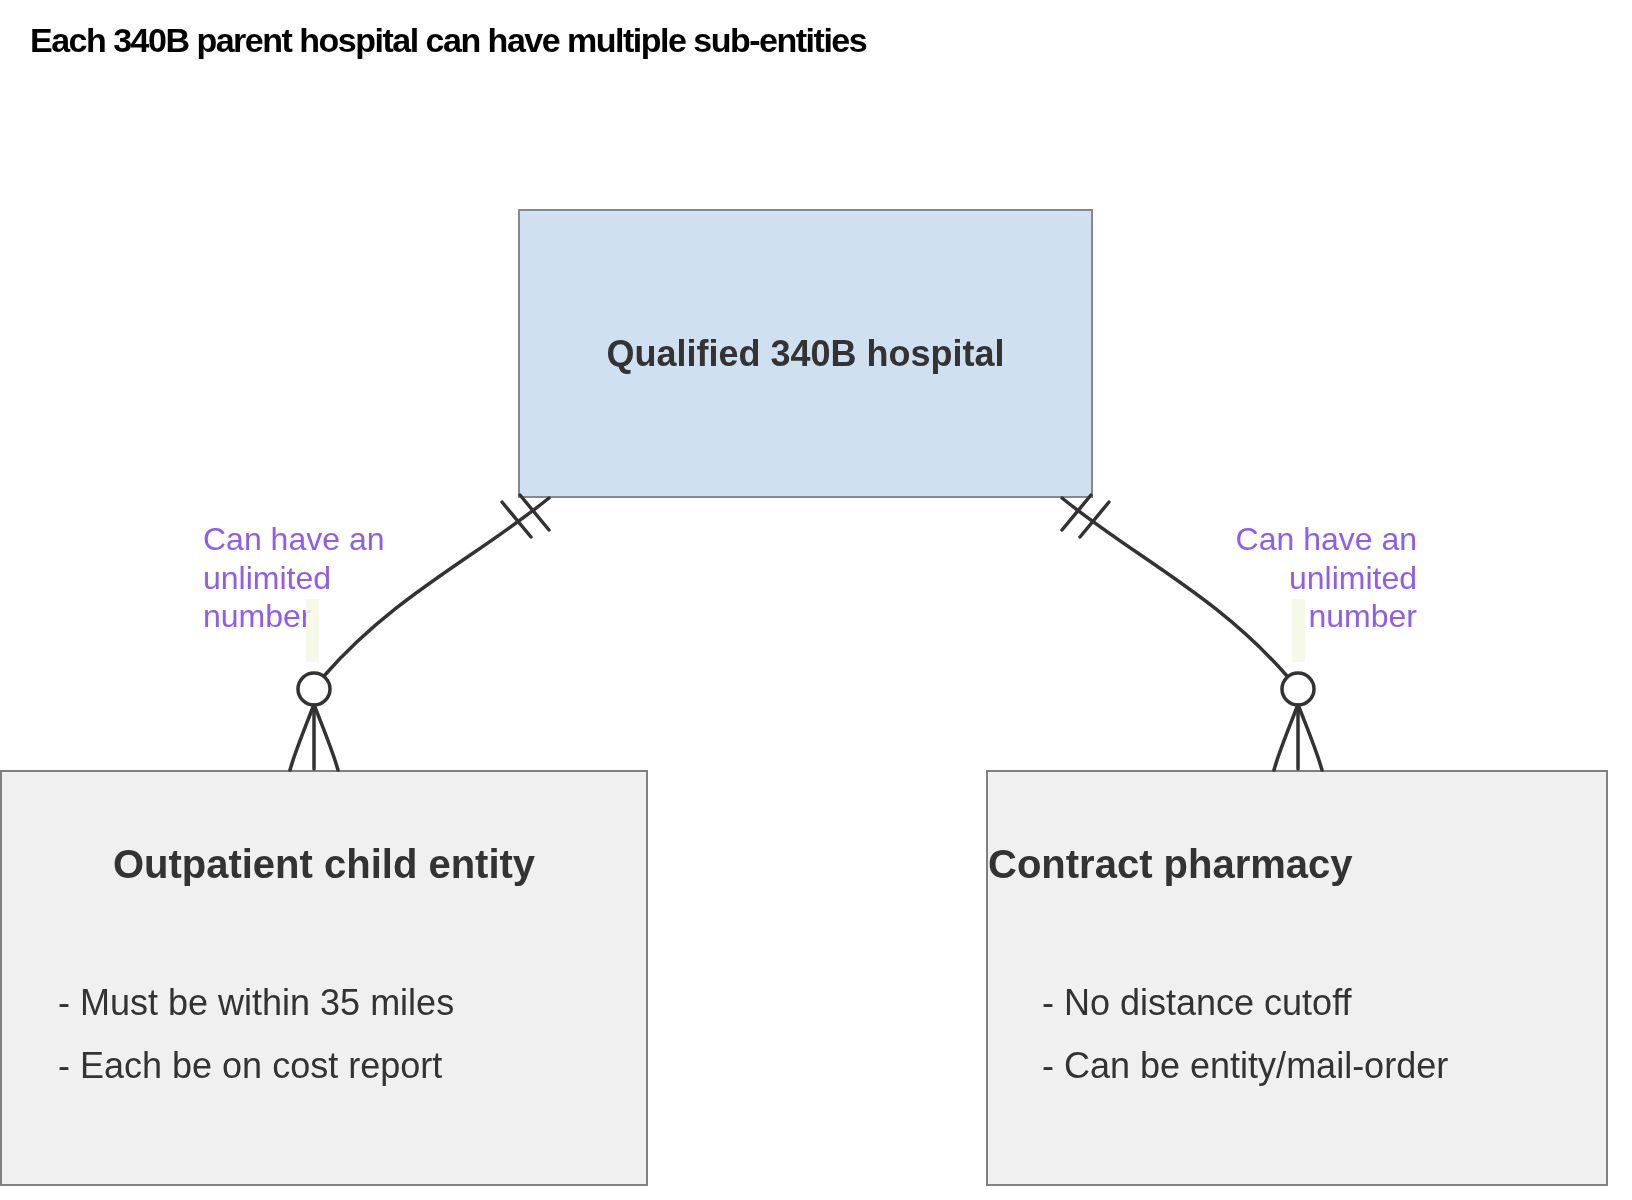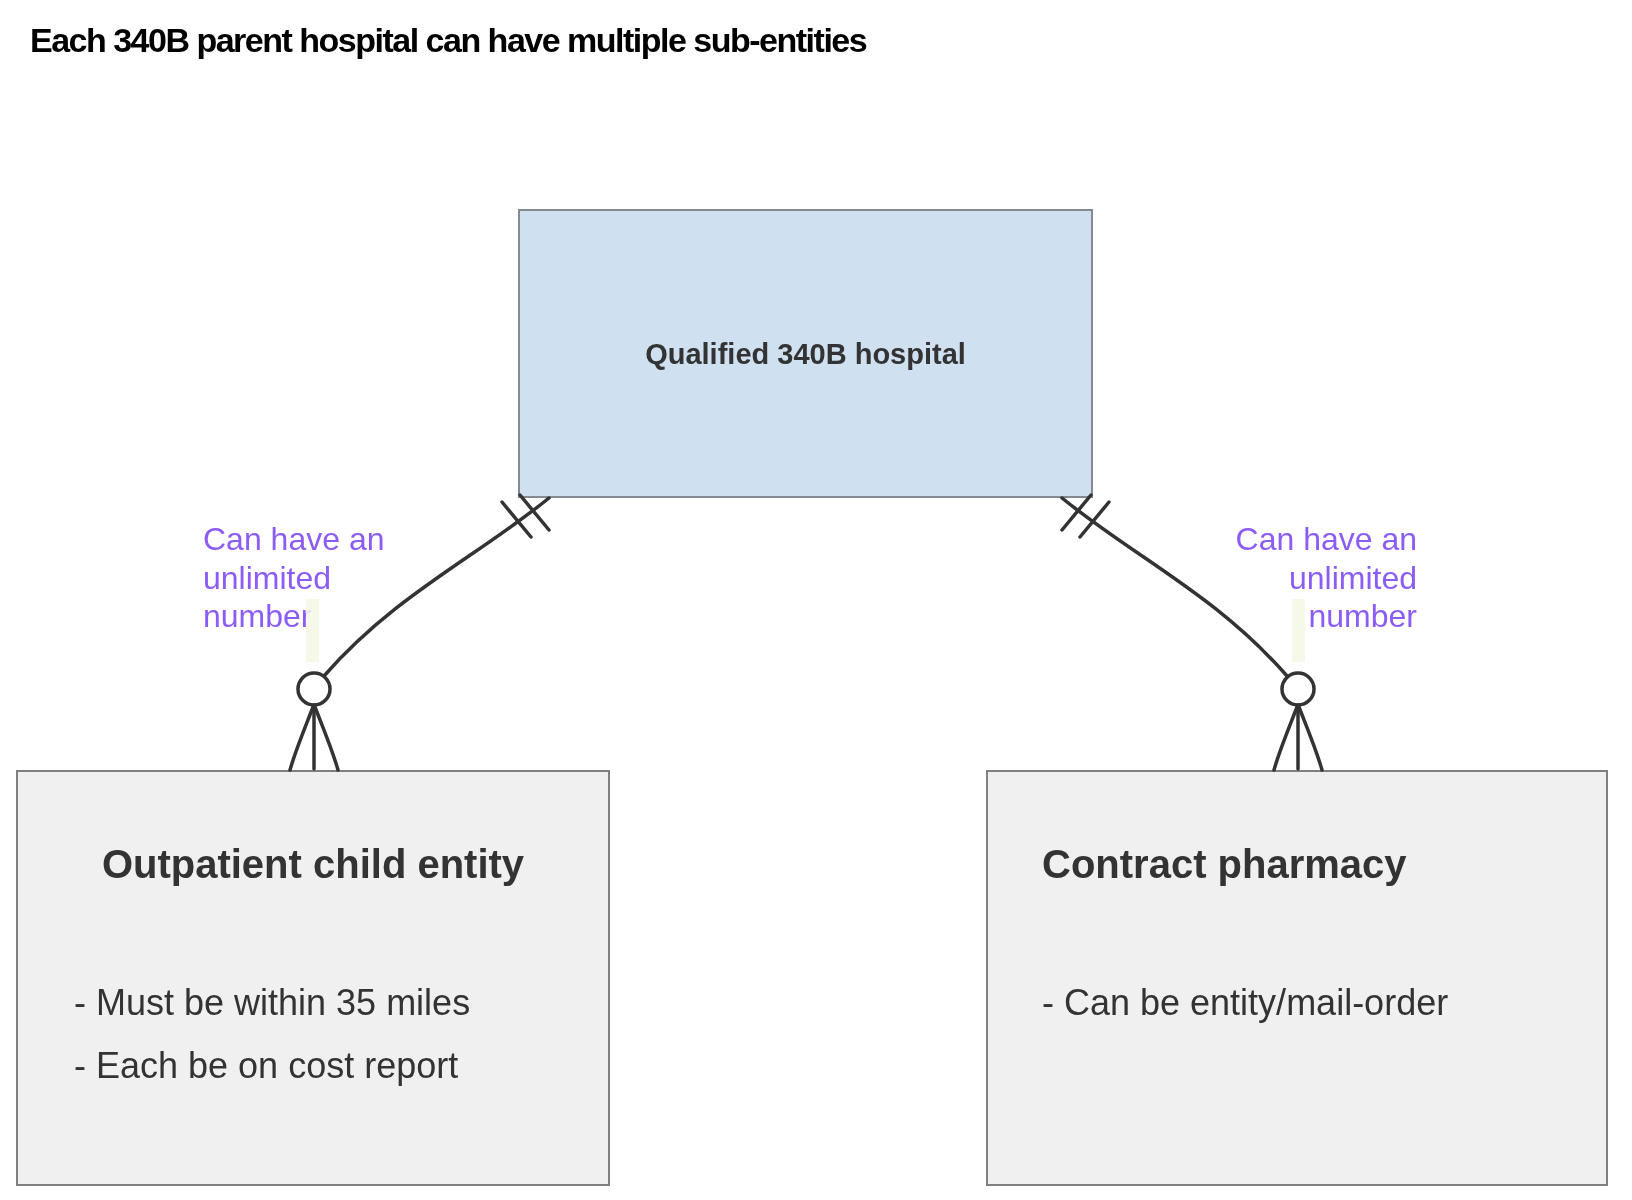--- a/index.html
+++ b/index.html
@@ -18,36 +18,36 @@
   .node {
     position:absolute; box-sizing:border-box; z-index:2;
     color:#333333;
   }
   .node-parent {
     left:518px; top:209px; width:575px; height:289px;
     background:#cfe0f0; border:2px solid #848a90;
     display:flex; flex-direction:column; justify-content:center; align-items:center;
     text-align:center; line-height:66px;
   }
-  .node-parent .box-title { font-size:29px; font-weight:bold; white-space:nowrap; }
+  .node-parent .box-title { font-size:36px; font-weight:bold; white-space:nowrap; }
   .node-parent .box-subtitle { font-size:38px; white-space:nowrap; }
 
   .node-child {
     top:770px; height:416px;
     background:#f0f0f0; border:2px solid #808080;
   }
-  .node-child-left  { left:16px;  width:594px; }
+  .node-child-left  { left:0;  width:648px; }
   .node-child-right { left:986px; width:622px; }
 
   .child-title {
     margin-top:68px; font-size:40px; font-weight:bold; line-height:48px;
     white-space:nowrap;
   }
   .node-child-left  .child-title { text-align:center; }
-  .node-child-right .child-title { text-align:left; padding-left:54px; }
+  .node-child-right .child-title { text-align:left; }
 
   .child-bullets { margin-top:83px; font-size:36px; line-height:63px; }
   .node-child-left  .child-bullets { padding-left:56px; }
   .node-child-right .child-bullets { padding-left:54px; }
   .bullet-line { white-space:nowrap; }
 
   .edge-label {
     position:absolute; z-index:2; top:520px;
     font-size:32px; line-height:38.5px; color:#8b5cf6;
   }
@@ -94,20 +94,21 @@
     <div class="child-title">Outpatient child entity</div>
     <div class="child-bullets">
       <div class="bullet-line">- Must be within 35 miles</div>
       <div class="bullet-line">- Each be on cost report</div>
     </div>
   </div>
 
   <div class="node node-child node-child-right">
     <div class="child-title">Contract pharmacy</div>
     <div class="child-bullets">
+      <div class="bullet-line">- No distance cutoff</div>
       <div class="bullet-line">- Can be entity/mail-order</div>
     </div>
   </div>
 
   <div class="edge-label edge-label-left">
     <div>Can have an</div>
     <div>unlimited</div>
     <div>number</div>
   </div>
   <div class="edge-label edge-label-right">

